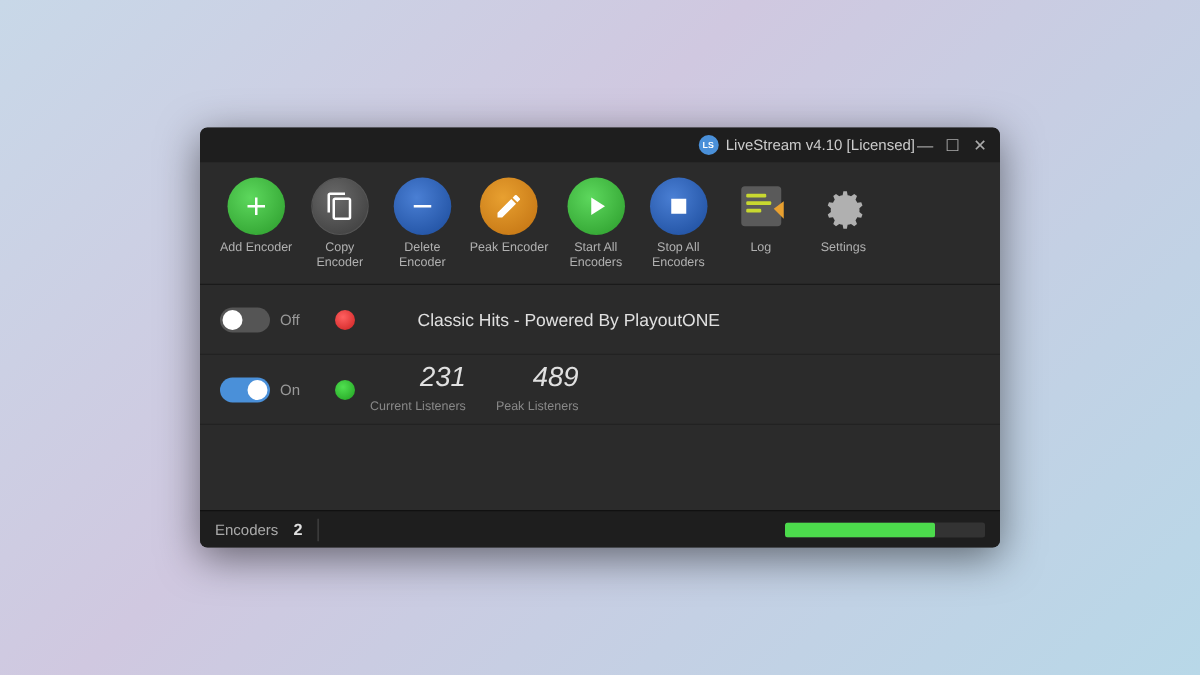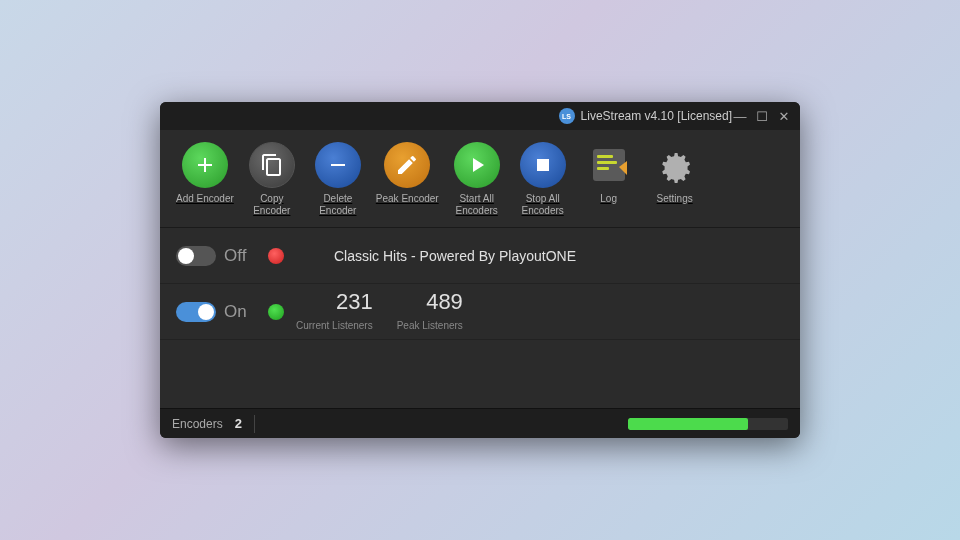--- a/index.html
+++ b/index.html
@@ -74,21 +74,20 @@
       gap: 10px;
       align-items: flex-start;
       border-bottom: 1px solid #1a1a1a;
     }
     .toolbar-item {
       display: flex;
       flex-direction: column;
       align-items: center;
       cursor: pointer;
       min-width: 56px;
-      text-decoration: underline;
     }
     .toolbar-icon {
       width: 46px;
       height: 46px;
       border-radius: 50%;
       display: flex;
       align-items: center;
       justify-content: center;
       margin-bottom: 5px;
     }
@@ -148,21 +147,21 @@
       height: 16px;
       background: white;
       border-radius: 50%;
       position: absolute;
       top: 2px;
     }
     .toggle-knob-off { left: 2px; }
     .toggle-knob-on { right: 2px; }
     .toggle-label {
       color: #999;
-      font-size: 17px;
+      font-size: 12px;
       min-width: 20px;
     }
     .status-dot {
       width: 16px;
       height: 16px;
       border-radius: 50%;
       margin: 0 12px;
       flex-shrink: 0;
     }
     .dot-red { background: radial-gradient(circle at 40% 35%, #ff6060, #cc2020); }
@@ -180,20 +179,21 @@
     }
     .stat-block {
       text-align: right;
     }
     .stat-number {
       color: #e0e0e0;
       font-size: 22px;
       font-weight: 300;
       display: block;
       line-height: 1.1;
+      font-style: italic;
     }
     .stat-label {
       color: #888;
       font-size: 10px;
     }
 
     .statusbar {
       background: #1e1e1e;
       height: 30px;
       display: flex;

